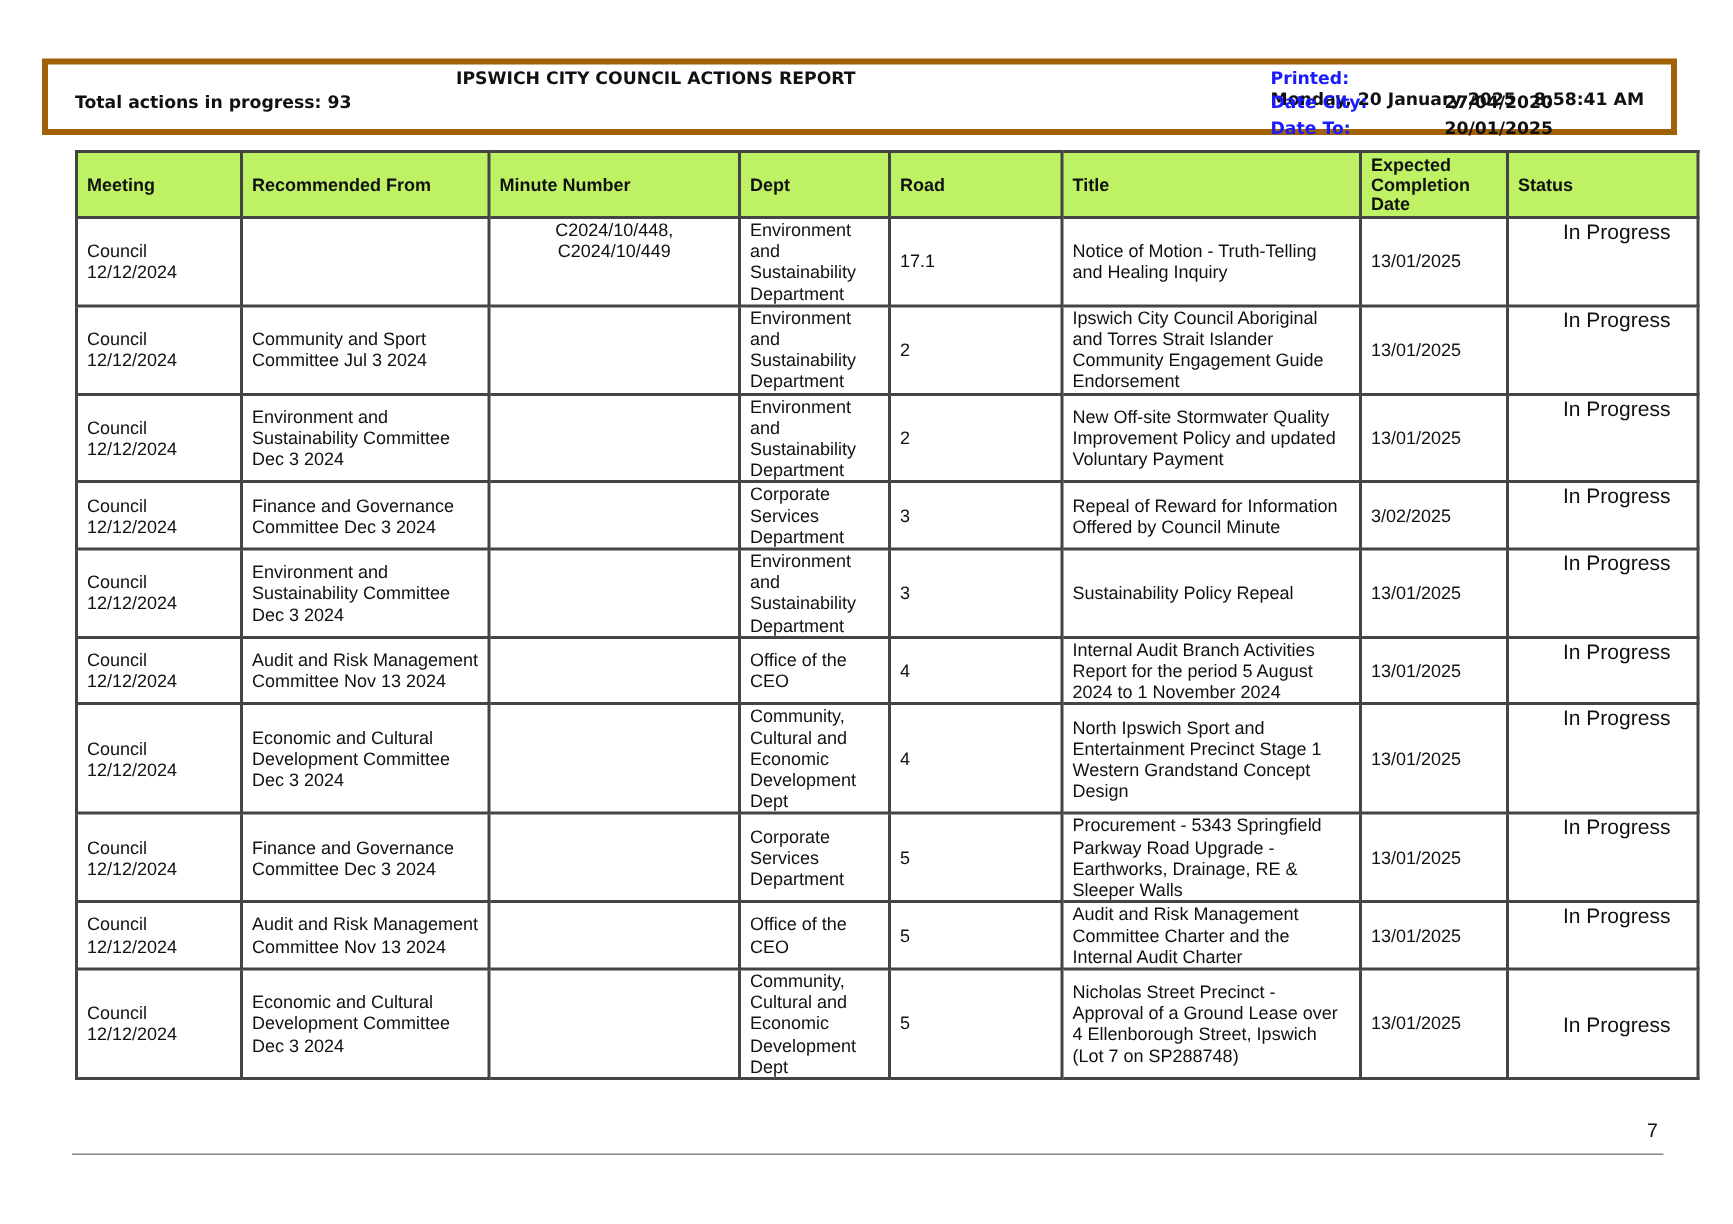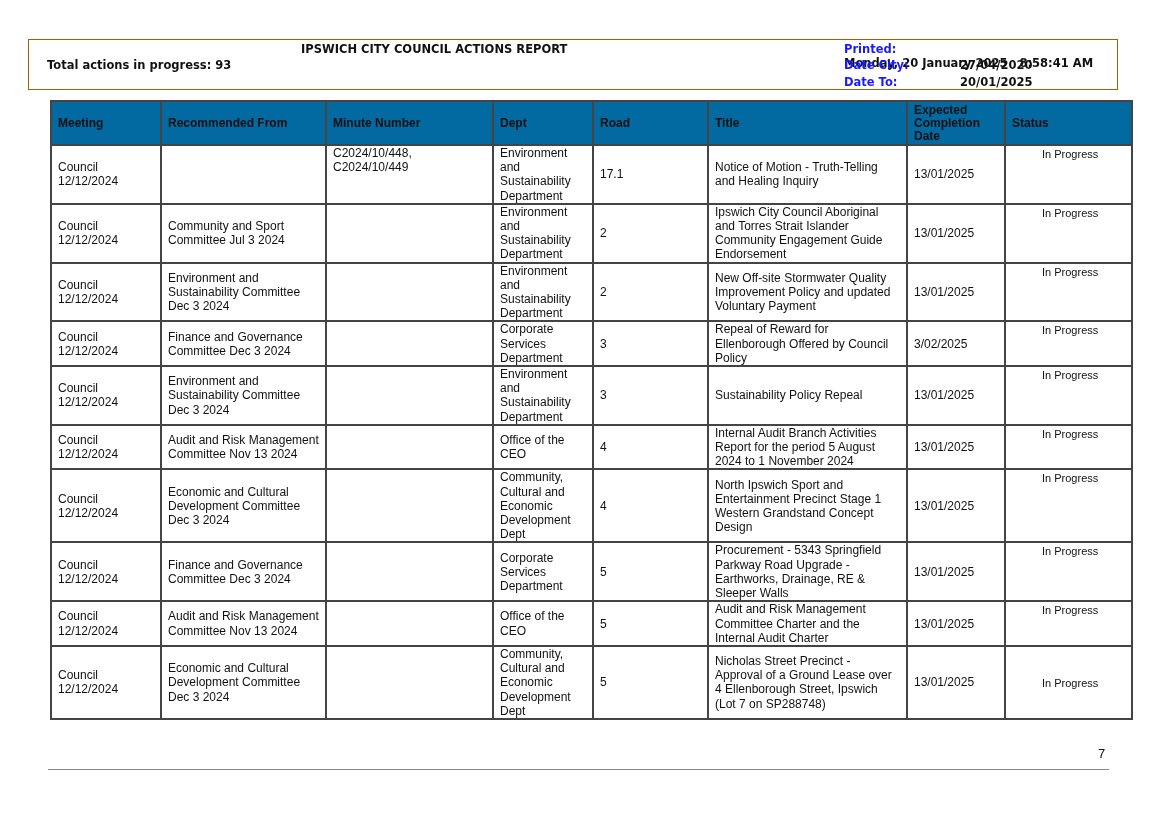--- a/index.html
+++ b/index.html
@@ -1,27 +1,27 @@
 <!DOCTYPE html>
 <html><head>
 <meta charset="utf-8">
 <style>
   html, body { margin:0; padding:0; background:#ffffff; }
   body { width:1155px; height:816px; position:relative; overflow:hidden; font-family:"Liberation Sans", sans-serif; color:#111; }
-  .hdr { position:absolute; left:28px; top:39px; width:1090px; height:51px; border:1px solid #a16207; box-sizing:border-box; font-family:"DejaVu Sans", sans-serif; font-weight:bold; font-size:11.5px; }
+  .hdr { position:absolute; left:28px; top:39px; width:1090px; height:51px; border:4px solid #a16207; box-sizing:border-box; font-family:"DejaVu Sans", sans-serif; font-weight:bold; font-size:11.5px; }
   .hdr .title { position:absolute; left:272px; top:2px; }
   .hdr .l1 { position:absolute; left:18px; top:18px; }
   .hdr .l2 { position:absolute; left:7px; top:35px; }
   .hdr .r { position:absolute; left:787px;margin-left:28px; }
   .hdr .blue { color:#1a1aff; }
   .hdr .val { font-weight:bold; position:absolute; left:931px; }
   table { position:absolute; left:50px; top:100px; border-collapse:collapse; font-size:12px; line-height:14.2px; }
   th, td { border:2px solid #444; vertical-align:middle; padding:0 6px; text-align:left; }
-  th { background:#0369a1; font-weight:bold; font-size:12px; height:42px; }
-  td.status { vertical-align:top; font-size:11px; padding-top:1px;padding-left:36px; }
+  th { background:#bef264; font-weight:bold; font-size:12px; height:42px; }
+  td.status { vertical-align:top; font-size:14px; padding-top:1px;padding-left:36px; }
   td.status.mid { vertical-align:middle; }
   .pg { position:absolute; left:1098px; top:746px; font-size:13px; }
   .rule { position:absolute; left:48px; top:769px; width:1061px; height:1px; background:#888; }
 </style>
 </head>
 <body>
 
 <div class="hdr">
   <span class="title">IPSWICH CITY COUNCIL ACTIONS REPORT</span>
   <span class="l1">Total actions in progress: 93</span>
@@ -42,21 +42,21 @@
       <th style="width:101px">Road</th>
       <th style="width:185px">Title</th>
       <th style="width:84px; line-height:13px">Expected Completion Date</th>
       <th style="width:113px">Status</th>
     </tr>
   </thead>
   <tbody id="tbody">
       <tr>
         <td>Council 12/12/2024</td>
         <td></td>
-        <td style="vertical-align: top;">C2024/10/448, C2024/10/449</td>
+        <td style="vertical-align: top; text-align: center;">C2024/10/448, C2024/10/449</td>
         <td>Environment and Sustainability Department</td>
         <td>17.1</td>
         <td>Notice of Motion - Truth-Telling and Healing Inquiry</td>
         <td>13/01/2025</td>
         <td class="status">In Progress</td>
       </tr>
       <tr>
         <td>Council 12/12/2024</td>
         <td>Community and Sport Committee Jul  3 2024</td>
         <td style="vertical-align: top;"></td>
@@ -75,21 +75,21 @@
         <td>New Off-site Stormwater Quality Improvement Policy and updated Voluntary Payment</td>
         <td>13/01/2025</td>
         <td class="status">In Progress</td>
       </tr>
       <tr>
         <td>Council 12/12/2024</td>
         <td>Finance and Governance Committee Dec  3 2024</td>
         <td style="vertical-align: top;"></td>
         <td>Corporate Services Department</td>
         <td>3</td>
-        <td>Repeal of Reward for Ellenborough Offered by Council Policy</td>
+        <td>Repeal of Reward for Information Offered by Council Minute</td>
         <td>3/02/2025</td>
         <td class="status">In Progress</td>
       </tr>
       <tr>
         <td>Council 12/12/2024</td>
         <td>Environment and Sustainability Committee Dec  3 2024</td>
         <td style="vertical-align: top;"></td>
         <td>Environment and Sustainability Department</td>
         <td>3</td>
         <td>Sustainability Policy Repeal</td>

